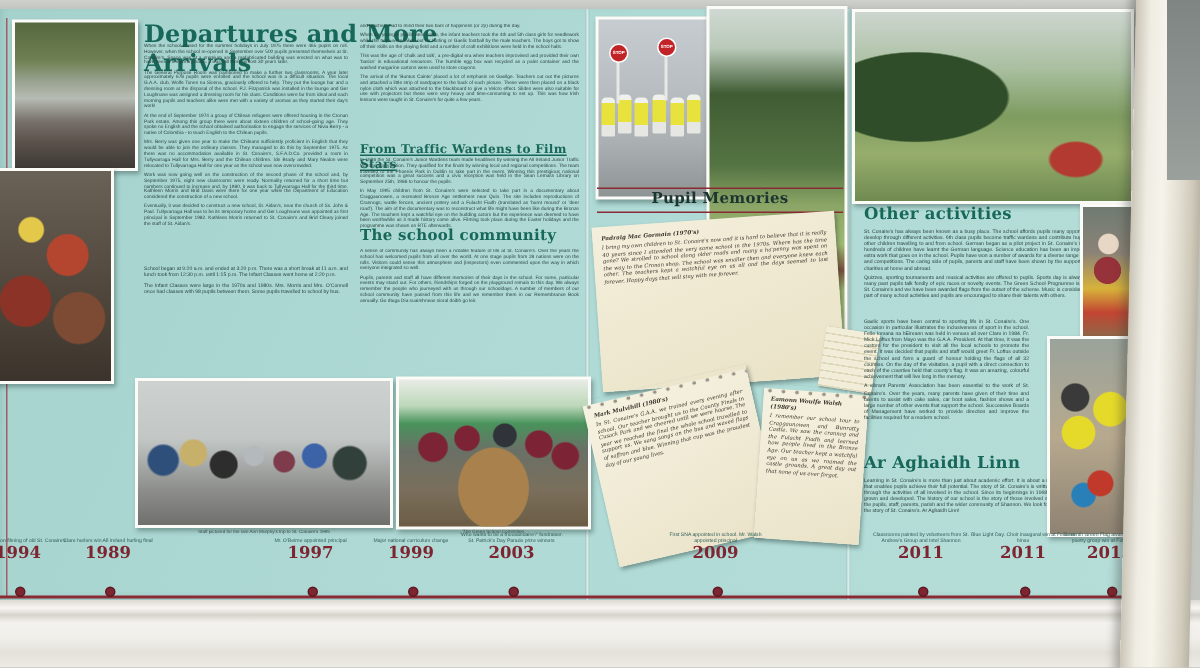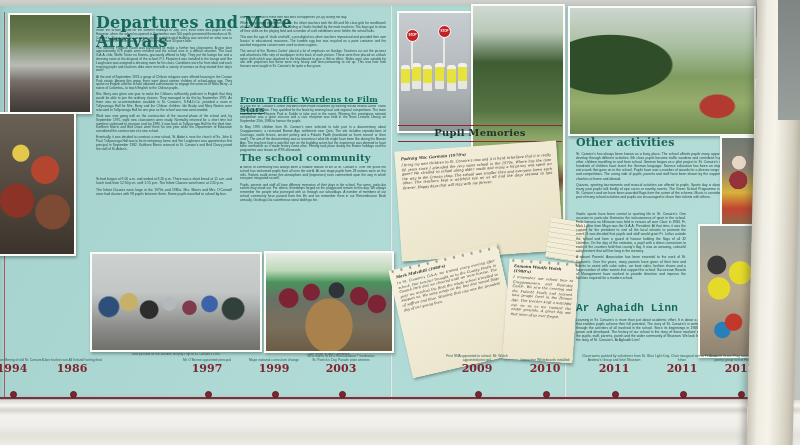--- a/index.html
+++ b/index.html
@@ -189,66 +189,61 @@
     <div class="h-serif" style="left:576px;top:130px;width:170px;font-size:11px;">Other activities</div>
     <div class="txt txt-lg" style="left:576px;top:146px;width:174px;height:58px;">
       <p>St. Conaire's has always been known as a busy place. The school affords pupils many opportunities to grow and develop through different activities. 6th class pupils become traffic wardens and contribute hugely to the safety of other children travelling to and from school. German began as a pilot project in St. Conaire's in 1996. Since then, hundreds of children have learnt the German language. Science education has been an important aspect of the extra work that goes on in the school. Pupils have won a number of awards for a diverse range of research projects and competitions. The caring side of pupils, parents and staff have been shown by the support given to numerous charities at home and abroad.</p>
       <p>Quizzes, sporting tournaments and musical activities are offered to pupils. Sports day is always very popular and many past pupils talk fondly of epic races or novelty events. The Green School Programme is hugely important in St. Conaire's and we have been awarded flags from the outset of the scheme. Music is considered to be an integral part of many school activities and pupils are encouraged to share their talents with others.</p>
     </div>
     <div class="txt txt-lg" style="left:576px;top:206px;width:110px;height:88px;">
       <p>Gaelic sports have been central to sporting life in St. Conaire's. One occasion in particular illustrates the inclusiveness of sport in the school. Feile Iomana na hEireann was held in venues all over Clare in 1984. Fr. Mick Loftus from Mayo was the G.A.A. President. At that time, it was the custom for the president to visit all the local schools to promote the event. It was decided that pupils and staff would greet Fr. Loftus outside the school and form a guard of honour holding the flags of all 32 counties. On the day of the visitation, a pupil with a direct connection to each of the counties held that county's flag. It was an amazing, colourful achievement that will live long in the memory.</p>
       <p>A vibrant Parents' Association has been essential to the work of St. Conaire's. Over the years, many parents have given of their time and talents to assist with cake sales, car boot sales, fashion shows and a large number of other events that support the school. Successive Boards of Management have worked to provide direction and improve the facilities required for a modern school.</p>
     </div>
 
-    <div class="h-serif" style="left:576px;top:296px;width:150px;font-size:11px;font-family:Liberation Mono, monospace;">Ar Aghaidh Linn</div>
+    <div class="h-serif" style="left:576px;top:296px;width:150px;font-size:11px;">Ar Aghaidh Linn</div>
     <div class="txt txt-lg" style="left:576px;top:312px;width:150px;height:38px;">
       <p>Learning in St. Conaire's is more than just about academic effort. It is about a rounded education that enables pupils achieve their full potential. The story of St. Conaire's is written on a daily basis through the activities of all involved in the school. Since its beginnings in 1968 St. Conaire's has grown and developed. The history of our school is the story of those involved with St. Conaire's - the pupils, staff, parents, parish and the wider community of Shannon. We look forward to adding to the story of St. Conaire's. Ar Aghaidh Linn!</p>
     </div>
 
     <div class="photo" style="left:720px;top:130px;width:34px;height:88px;">
         <div class="ph ph-cart"></div>
       </div>
     <div class="photo" style="left:698px;top:218px;width:56px;height:130px;">
         <div class="ph ph-play"></div>
       </div>
 
     <div class="tl-line"></div>
     <div class="tl-event" style="left:-23px;top:338px;">
       <div class="tl-label">Work started on filming of old St. Conaire's</div>
       <div class="tl-year">1994</div>
       <div class="tl-dot"></div>
     </div>
     <div class="tl-event" style="left:37px;top:338px;">
       <div class="tl-label">Clare hurlers win All Ireland hurling final</div>
-      <div class="tl-year">1986</div>
+      <div class="tl-year">1989</div>
       <div class="tl-dot"></div>
     </div>
     <div class="tl-event" style="left:172px;top:338px;">
       <div class="tl-label">Mr. O'Beirne appointed principal</div>
       <div class="tl-year">1997</div>
       <div class="tl-dot"></div>
     </div>
     <div class="tl-event" style="left:239px;top:338px;">
       <div class="tl-label">Major national curriculum change</div>
       <div class="tl-year">1999</div>
       <div class="tl-dot"></div>
     </div>
     <div class="tl-event" style="left:306px;top:338px;">
       <div class="tl-label">'Who wants to be a thousandaire?' fundraiser. St. Patrick's Day Parade prize winners</div>
       <div class="tl-year">2003</div>
       <div class="tl-dot"></div>
     </div>
     <div class="tl-event" style="left:442px;top:338px;">
       <div class="tl-label">First SNA appointed in school. Mr. Walsh appointed principal</div>
       <div class="tl-year">2009</div>
-      <div class="tl-dot"></div>
-    </div>
-    <div class="tl-event" style="left:510px;top:338px;">
-      <div class="tl-label">Interactive Whiteboards installed</div>
-      <div class="tl-year">2010</div>
       <div class="tl-dot"></div>
     </div>
     <div class="tl-event" style="left:579px;top:338px;">
       <div class="tl-label">Classrooms painted by volunteers from St. Andrew's Group and Intel Shannon</div>
       <div class="tl-year">2011</div>
       <div class="tl-dot"></div>
     </div>
     <div class="tl-event" style="left:647px;top:338px;">
       <div class="tl-label">Blue Light Day. Choir inaugural win at Feile na hInse</div>
       <div class="tl-year">2011</div>

